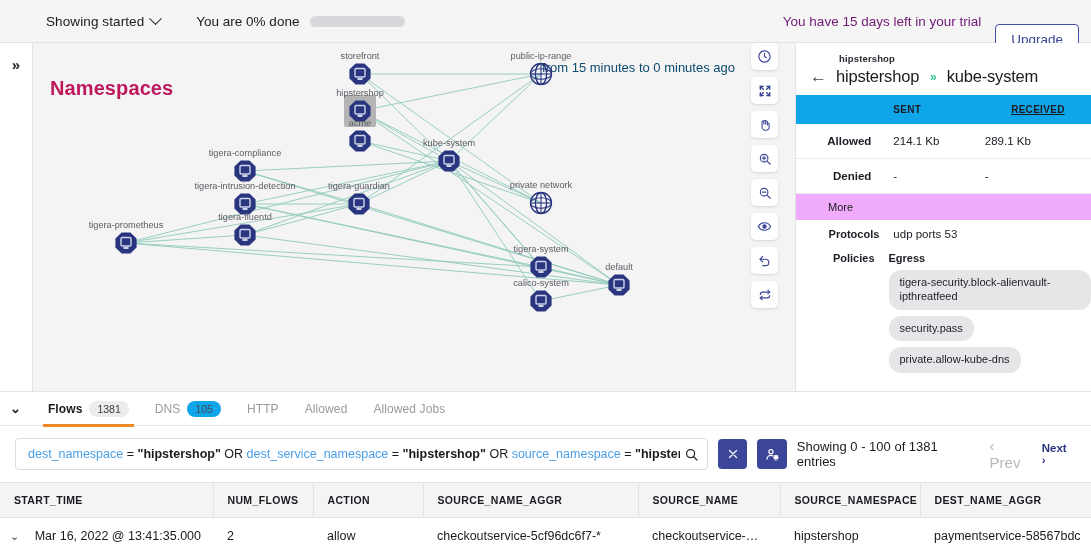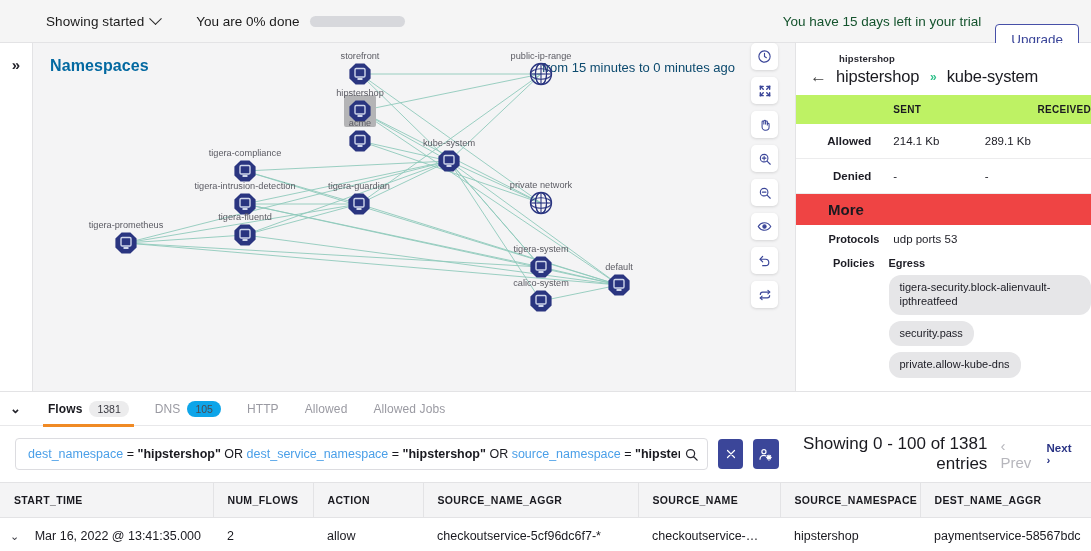--- a/index.html
+++ b/index.html
@@ -17,21 +17,21 @@
     background: #f5f5f5; border-bottom: 1px solid #e3e3e5;
     display: flex; align-items: center;
   }
   .gs-wrap { display: flex; align-items: center; margin-left: 46px; gap: 7px; }
   .gs-label { font-size: 13.5px; color: #1a1a1a; font-weight: 400; letter-spacing: .1px; }
   .chev-down { width: 9px; height: 9px; border-right: 1.6px solid #2a2a2a; border-bottom: 1.6px solid #2a2a2a; transform: rotate(45deg) translate(-2px,-2px); }
   .done-label { margin-left: 36px; font-size: 13.5px; color: #1a1a1a; }
   .progress-track { margin-left: 11px; width: 95px; height: 11px; border-radius: 6px; background: #d7d8dc; position: relative; overflow: hidden; }
   .progress-fill { position: absolute; left: 0; top: 0; height: 100%; width: 0%; background: #3b4cb8; border-radius: 6px; }
   .trial-wrap { margin-left: auto; display: flex; align-items: center; gap: 14px; padding-right: 12px; }
-  .trial-text { font-size: 13.5px; color: #14532d; text-align: right; }
+  .trial-text { font-size: 13.5px; color: #701a75; text-align: right; }
   .upgrade-btn {
     border: 1px solid #4750a8; color: #3b4699; background: #fff;
     border-radius: 4px; font-size: 13.5px; padding: 7px 15px; cursor: pointer;
     font-family: "Liberation Sans", sans-serif;
     margin-top: 36px;
   }
 
   
   .rail {
     position: absolute; top: 43px; left: 0; width: 33px; height: 348px;
@@ -39,22 +39,22 @@
     display: flex; align-items: flex-start; justify-content: center; padding-top: 14px;
   }
   .rail-btn { cursor: pointer; color: #23232b; font-size: 15px; line-height: 1; font-weight: 700; }
 
   
   .graph-panel {
     position: absolute; top: 43px; left: 33px; width: 762px; height: 348px;
     background: #f4f4f5; overflow: hidden;
   }
   .ns-title {
-    position: absolute; top: 14px; left: 17px;
-    font-size: 16px; color: #0369a1; font-weight: 700; letter-spacing: .1px;
+    position: absolute; top: 34px; left: 17px;
+    font-size: 20px; color: #be185d; font-weight: 700; letter-spacing: .1px;
   }
   .time-range {
     position: absolute; top: 17px; right: 60px;
     font-size: 13px; color: #0c4a6e;
   }
   svg.graph { position: absolute; inset: 0; width: 762px; height: 348px; }
   .node-label { font-size: 9.2px; fill: #5b5b63; font-family: "Liberation Sans", sans-serif; text-anchor: middle; }
 
   
   .gtools { position: absolute; top: 43px; left: 751px; display: flex; flex-direction: column; gap: 7px; }
@@ -71,29 +71,29 @@
     background: #fff; border-left: 1px solid #e3e3e5; overflow: hidden;
   }
   .d-head { padding: 10px 14px 9px 14px; }
   .d-sub { font-size: 9.5px; font-weight: 700; color: #2a2a32; margin-left: 29px; letter-spacing: .15px; }
   .d-title-row { display: flex; align-items: center; gap: 9px; margin-top: 3px; }
   .back-arrow { font-size: 17px; color: #444; cursor: pointer; line-height: 1; }
   .d-title { font-size: 16.5px; color: #1a1a20; letter-spacing: -.2px; }
   .d-arrow { color: #2fc08a; font-size: 12px; font-weight: 700; letter-spacing: -1px; padding: 0 2px; }
   .d-table { width: 100%; border-collapse: collapse; }
   .d-table th {
-    background: #bef264; font-size: 10px; color: #1a1a20; font-weight: 700;
+    background: #0ea5e9; font-size: 10px; color: #1a1a20; font-weight: 700;
     padding: 9px 0; letter-spacing: .3px;
   }
   .d-table th.c0 { width: 33%; }
   .d-table th.c1 { width: 31%; text-align: left; }
-  .d-table th.c2 { width: 36%; text-align: right; }
+  .d-table th.c2 { width: 36%; text-align: center; text-decoration: underline; }
   .d-table td { font-size: 11.5px; color: #1c1c24; padding: 11px 0; border-bottom: 1px solid #ececed; }
   .d-table td.lbl { font-weight: 700; text-align: right; padding-right: 22px; font-size: 11.5px; }
-  .more-row { background: #ef4444; font-size: 15px; font-weight: 700; color: #1a1a20; padding: 7px 0 7px 32px; }
+  .more-row { background: #f0abfc; font-size: 11px; font-weight: 400; color: #1a1a20; padding: 7px 0 7px 32px; }
   .kv { display: flex; padding: 8px 0 0 0; }
   .kv .k { width: 33%; text-align: right; padding-right: 14px; font-size: 11px; font-weight: 700; color: #1c1c24; }
   .kv .v { font-size: 11.5px; color: #1c1c24; }
   .pol-head { font-size: 11px; font-weight: 700; color: #1c1c24; margin-bottom: 6px; }
   .chip {
     display: inline-block; background: #e6e6e8; border-radius: 12px;
     padding: 6px 11px; font-size: 11px; color: #1c1c24; margin-bottom: 6px;
     line-height: 1.25; max-width: 215px;
   }
 
@@ -114,21 +114,21 @@
     display: flex; align-items: center; padding: 0 8px 0 12px; overflow: hidden; background: #fff; cursor: text;
   }
   .qtext { font-size: 12.5px; white-space: nowrap; overflow: hidden; flex: 1; }
   .qtext .fld { color: #4a9fe8; }
   .qtext .op { color: #1a1a20; }
   .qtext .val { color: #1a1a20; font-weight: 700; }
   .qtext .bool { color: #1a1a20; }
   .mag { width: 15px; height: 15px; flex: none; margin-left: 4px; }
   .sq-btn { width: 30px; height: 30px; background: #3b4699; border-radius: 4px; display: flex; align-items: center; justify-content: center; cursor: pointer; }
   .pager { margin-left: auto; display: flex; align-items: center; gap: 13px; padding-right: 3px; }
-  .showing { font-size: 17px; color: #1a1a20; text-align: right; }
+  .showing { font-size: 13px; color: #1a1a20; }
   .prev { font-size: 15px; color: #b6b6bc; cursor: pointer; }
   .next { font-size: 11.5px; color: #2a3485; font-weight: 700; cursor: pointer; }
 
   .grid { width: 1091px; }
   .grid table { width: 100%; border-collapse: collapse; table-layout: fixed; }
   .grid th {
     background: #f4f4f5; font-size: 10.5px; font-weight: 700; color: #1a1a20;
     text-align: left; padding: 11px 0 11px 14px; border-right: 1px solid #e3e3e5;
     border-top: 1px solid #e3e3e5; border-bottom: 1px solid #e3e3e5; letter-spacing: .35px;
     white-space: nowrap; overflow: hidden;

